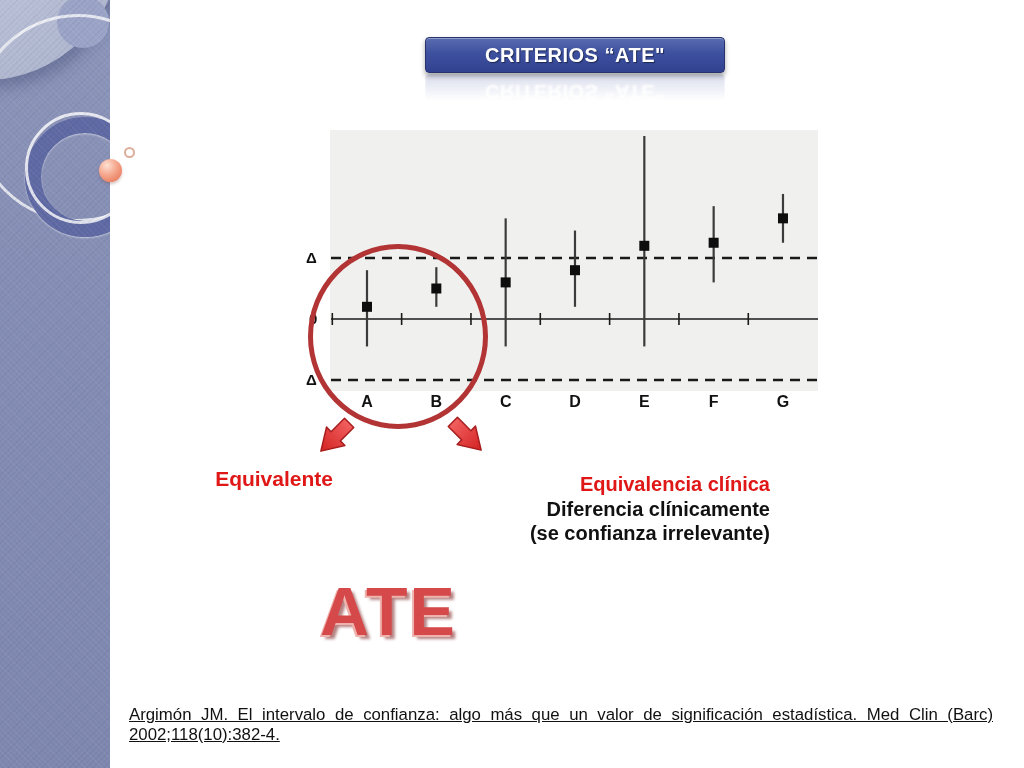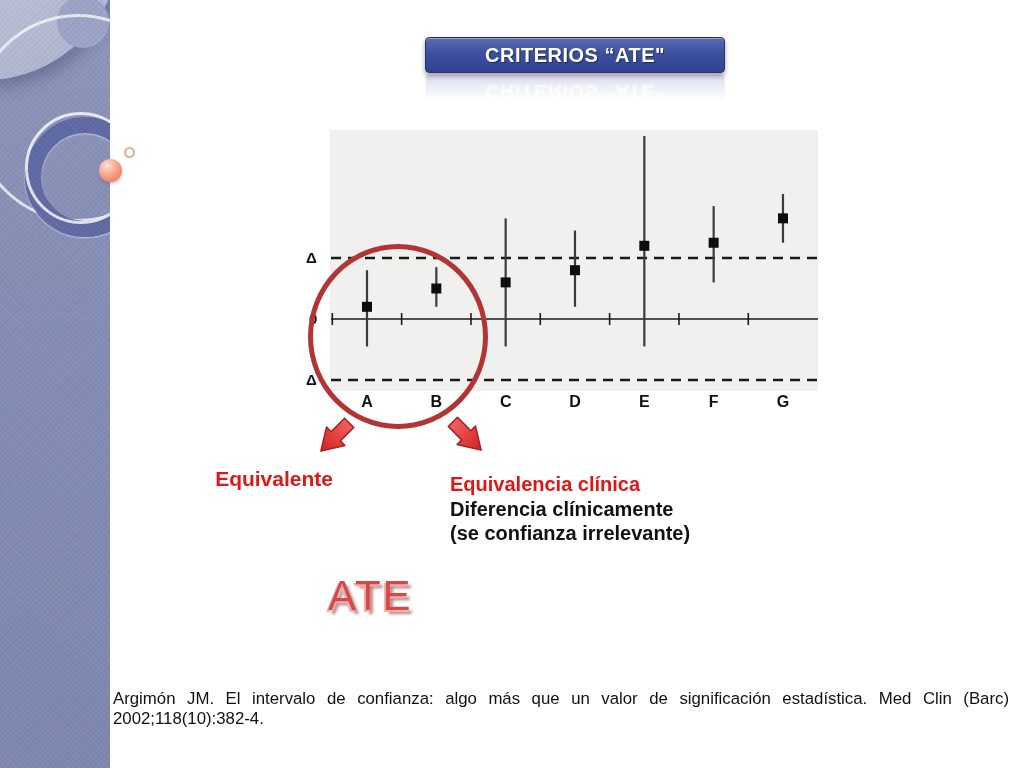--- a/index.html
+++ b/index.html
@@ -48,33 +48,33 @@
 
   
   .chart-svg{position:absolute;left:295px;top:123px;}
   .highlight-circle{position:absolute;left:308px;top:244px;width:180px;height:185px;border-radius:50%;
     border:5px solid #b23434;box-sizing:border-box;}
   .arrows-svg{position:absolute;left:300px;top:408px;}
 
   
   .caption-left{position:absolute;left:178px;top:466px;width:155px;text-align:right;
     color:#e01717;font-weight:bold;font-size:21px;line-height:26px;}
-  .caption-right{position:absolute;left:450px;top:472px;width:320px;text-align:left;
+  .caption-right{position:absolute;left:450px;top:472px;width:320px;text-align:right;
     font-weight:bold;font-size:20px;line-height:24.5px;color:#111;}
   .caption-right .red{color:#e01717;}
 
   
-  .wordart{position:absolute;left:328px;top:572px;font-size:42px;font-weight:normal;
+  .wordart{position:absolute;left:320px;top:572px;font-size:68px;font-weight:bold;
     letter-spacing:2px;color:#d5494b;
     text-shadow:-2px 2px 0 #efb3ae, 3px 4px 3px rgba(120,25,25,.55);}
 
   
   .references{position:absolute;left:113px;top:689px;width:896px;color:#111;
     font-size:16.8px;line-height:19.6px;}
-  .references p{margin:0;text-align:justify;}
+  .references p{margin:16px;text-align:justify;text-decoration:underline;}
 </style>
 </head>
 <body>
 
 <div class="slide">
 
   <div class="sidebar">
     <div class="big-light-circle"></div>
     <div class="small-light-circle"></div>
     <div class="thin-ring-large"></div>

